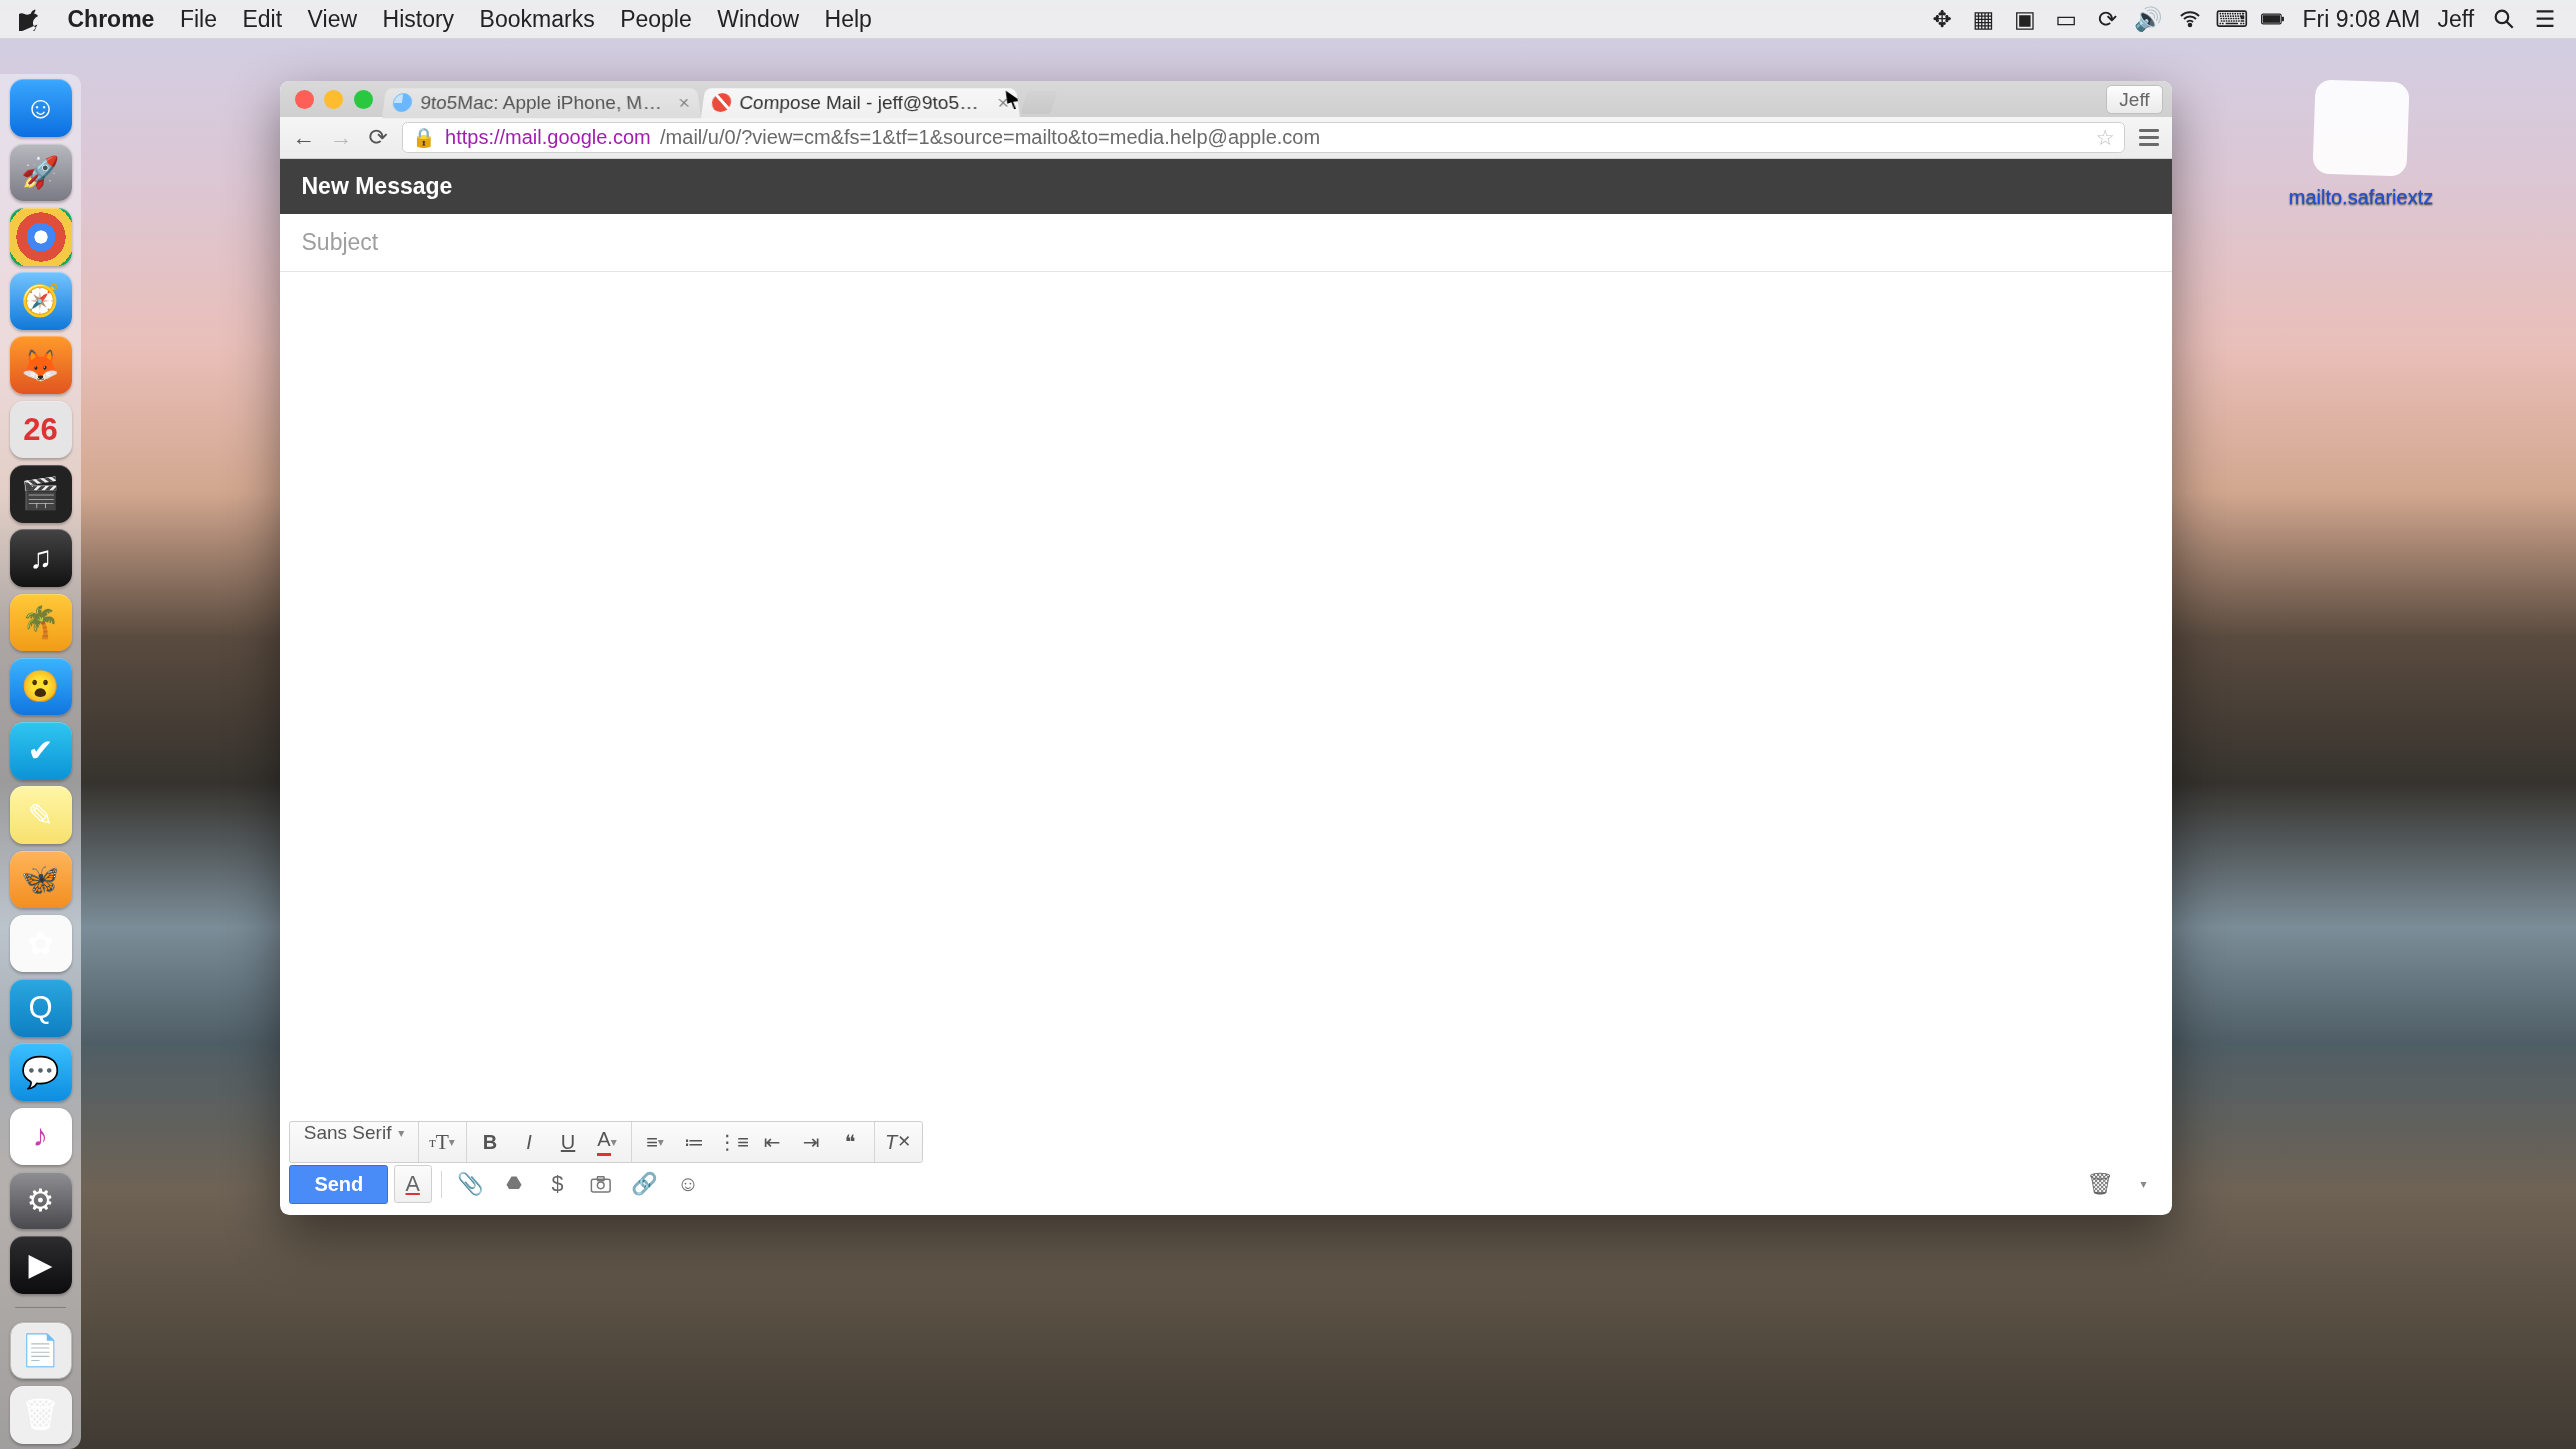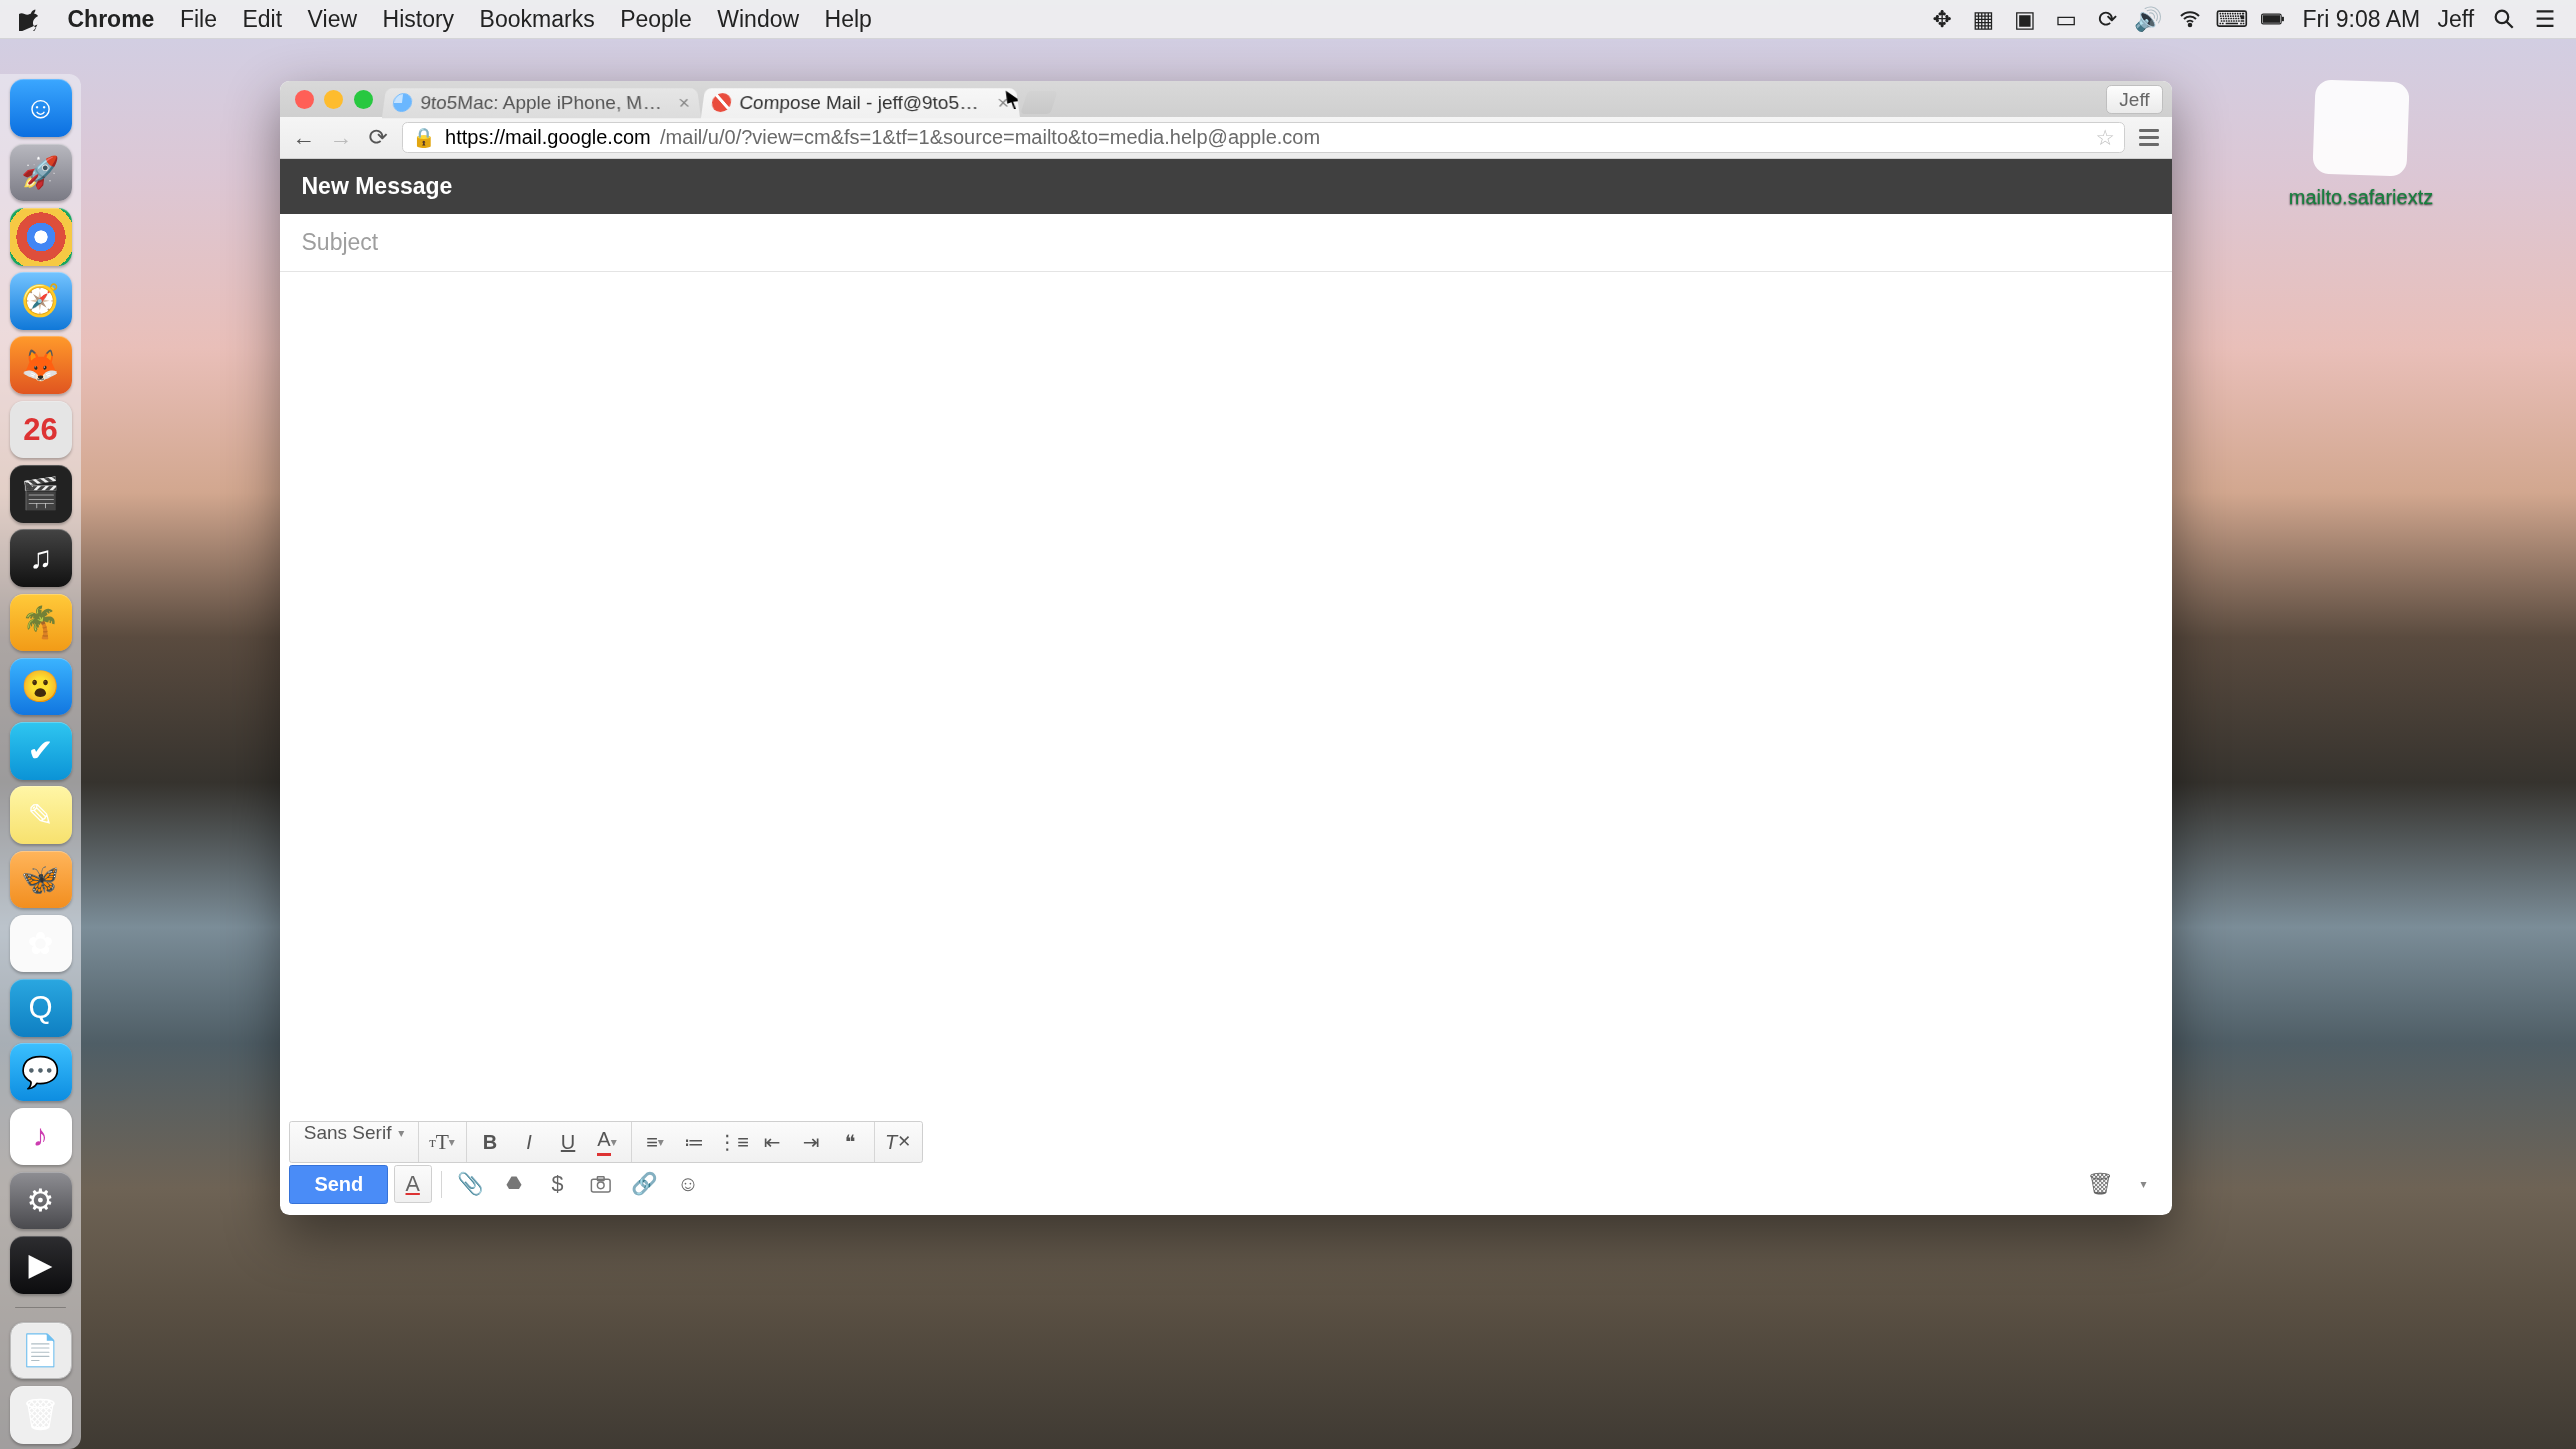--- a/index.html
+++ b/index.html
@@ -73,21 +73,21 @@
   
   .desktop-icon {
     position:absolute; right: 121px; top: 81px; width:188px;
     display:flex; flex-direction:column; align-items:center; gap:10.7px;
   }
   .desktop-icon .cube {
     width:94px; height:94px; background:rgba(255,255,255,0.9);
     border-radius:16px; transform: rotate(2deg);
   }
   .desktop-icon .label {
-    font-size:20px; color:#15803d; text-shadow:0 0.7px 2px rgba(0,0,0,0.8);
+    font-size:20px; color:#1d4ed8; text-shadow:0 0.7px 2px rgba(0,0,0,0.8);
   }
 
   
   .chrome-window {
     position:absolute; left: 280px; top: 81px; width: 1892px; height: 1134px;
     background:#fff; border-radius: 9.4px;
     box-shadow: 0 20px 54px rgba(0,0,0,0.45);
     display:flex; flex-direction:column;
     overflow:hidden;
   }
@@ -123,21 +123,21 @@
 
   .toolbar {
     height:42px; background:linear-gradient(#f5f5f5,#ececec);
     display:flex; align-items:center; gap:9.4px; padding:0 9.4px;
     border-bottom:0.7px solid #d0d0d0;
   }
   .toolbar .nav-btn{width:28px;height:28px;display:flex;align-items:center;justify-content:center;color:#555;font-size:23px}
   .toolbar .nav-btn.dim{color:#bbb}
   .omnibox{flex:1;height:31px;border:0.7px solid #cfcfcf;border-radius:5.4px;background:#fff;display:flex;align-items:center;gap:9.4px;padding:0 9.4px;font-size:20px}
   .omnibox .lock{color:#3a9c3a;font-size:19px}
-  .omnibox .url-host{color:#000000}
+  .omnibox .url-host{color:#a21caf}
   .omnibox .url-rest{color:#6a6a6a}
   .star{color:#bdbdbd;font-size:21.5px}
   .hamburger{width:28px;height:28px;display:flex;flex-direction:column;justify-content:center;gap:4px;padding:0 4px}
   .hamburger span{height:2.7px;background:#6a6a6a;border-radius:1.3px}
 
   
   .gmail { flex:1; display:flex; flex-direction:column; }
   .compose-header{
     height:55px;background:#404040;color:#fff;
     display:flex;align-items:center;padding:0 21.5px;font-size:23px;font-weight:600;

